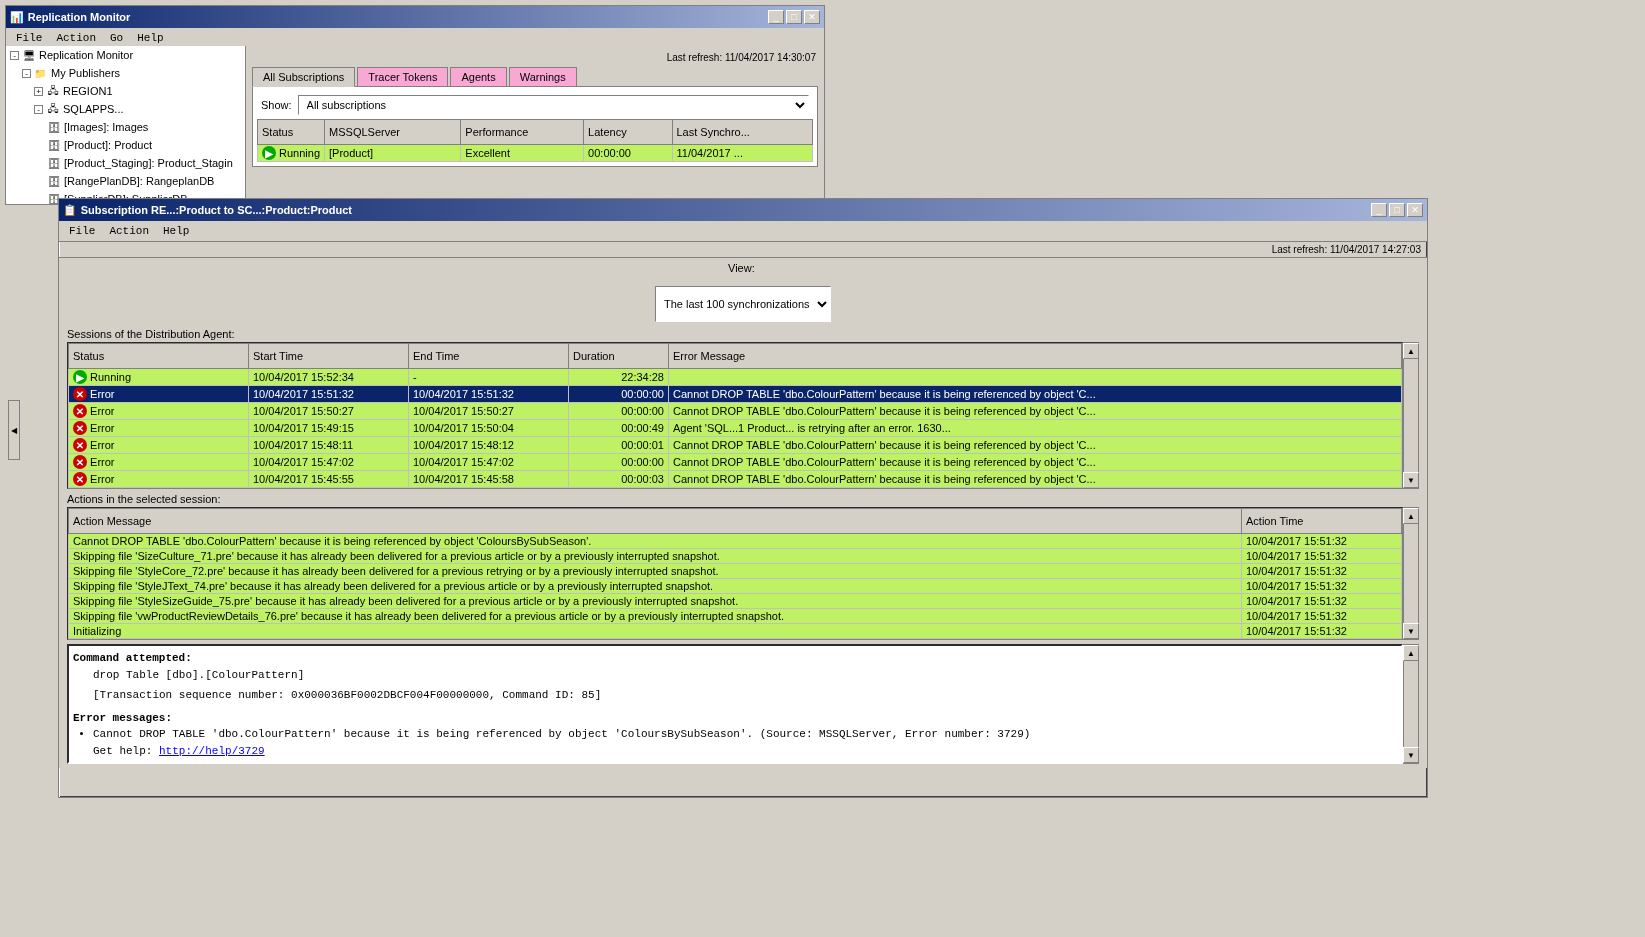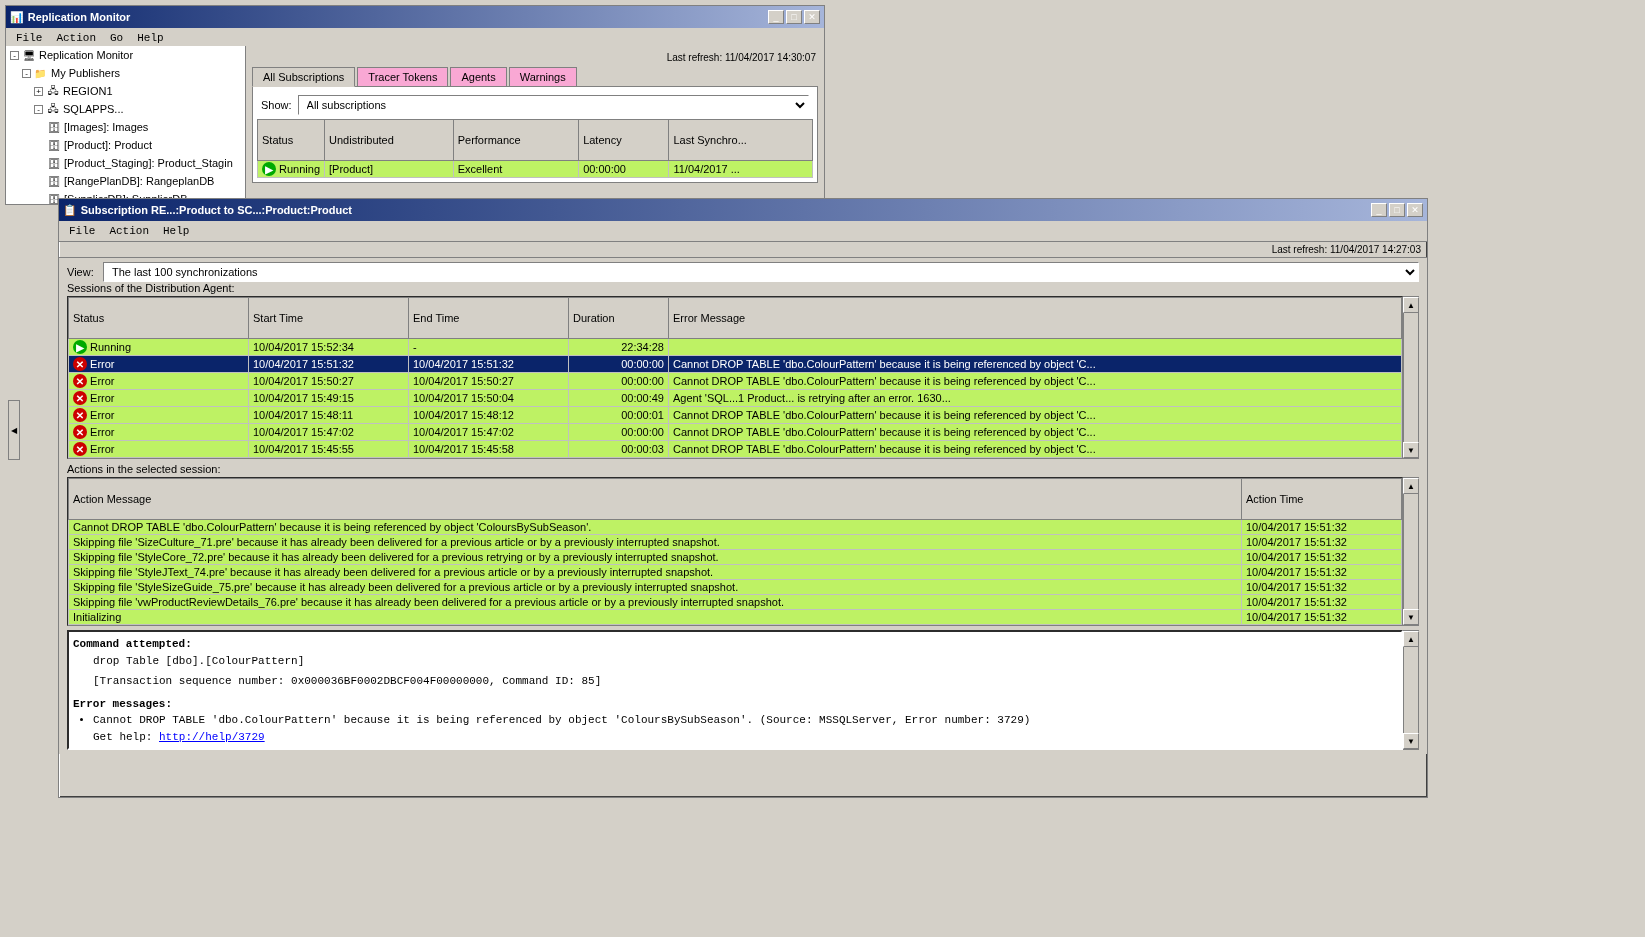--- a/index.html
+++ b/index.html
@@ -184,21 +184,21 @@
     
     .data-table {
       width: 100%;
       border-collapse: collapse;
       font-size: 11px;
     }
 
     .data-table th {
       background: #d4d0c8;
       border: 1px solid #808080;
-      padding: 14px 4px;
+      padding: 6px 4px;
       text-align: left;
       font-weight: normal;
     }
 
     .data-table td {
       border: 1px solid #c0c0c0;
       padding: 1px 4px;
       background: #bef264;
       white-space: nowrap;
       overflow: hidden;
@@ -258,26 +258,28 @@
       display: flex;
       align-items: center;
       justify-content: center;
       font-size: 8px;
       cursor: pointer;
     }
 
     .view-row {
       display: flex;
       align-items: center;
-      gap: 6px;
+      gap: 12px;
+      margin-bottom: 6px;
+      flex-direction: column;
     }
 
     .view-dropdown {
       flex: 1;
-      height: 20px;
+      height: 36px;
       border: 1px solid;
       border-color: #808080 #ffffff #ffffff #808080;
       background: white;
       font-size: 11px;
       padding: 1px 4px;
     }
 
     .section-header {
       font-size: 11px;
       margin-bottom: 2px;
@@ -398,21 +400,21 @@
             </select>
           </div>
         </div>
 
         <div style="display:flex; position:relative;">
           <div style="flex:1; overflow:hidden;">
             <table class="data-table">
               <thead>
                 <tr>
                   <th style="width:60px;">Status</th>
-                  <th>Undistributed</th>
+                  <th>MSSQLServer</th>
                   <th>Performance</th>
                   <th>Latency</th>
                   <th>Last Synchro...</th>
                 </tr>
               </thead>
               <tbody>
                 <tr>
                   <td>
                     <span class="status-icon status-running">▶</span>
                     <span>Running</span>

